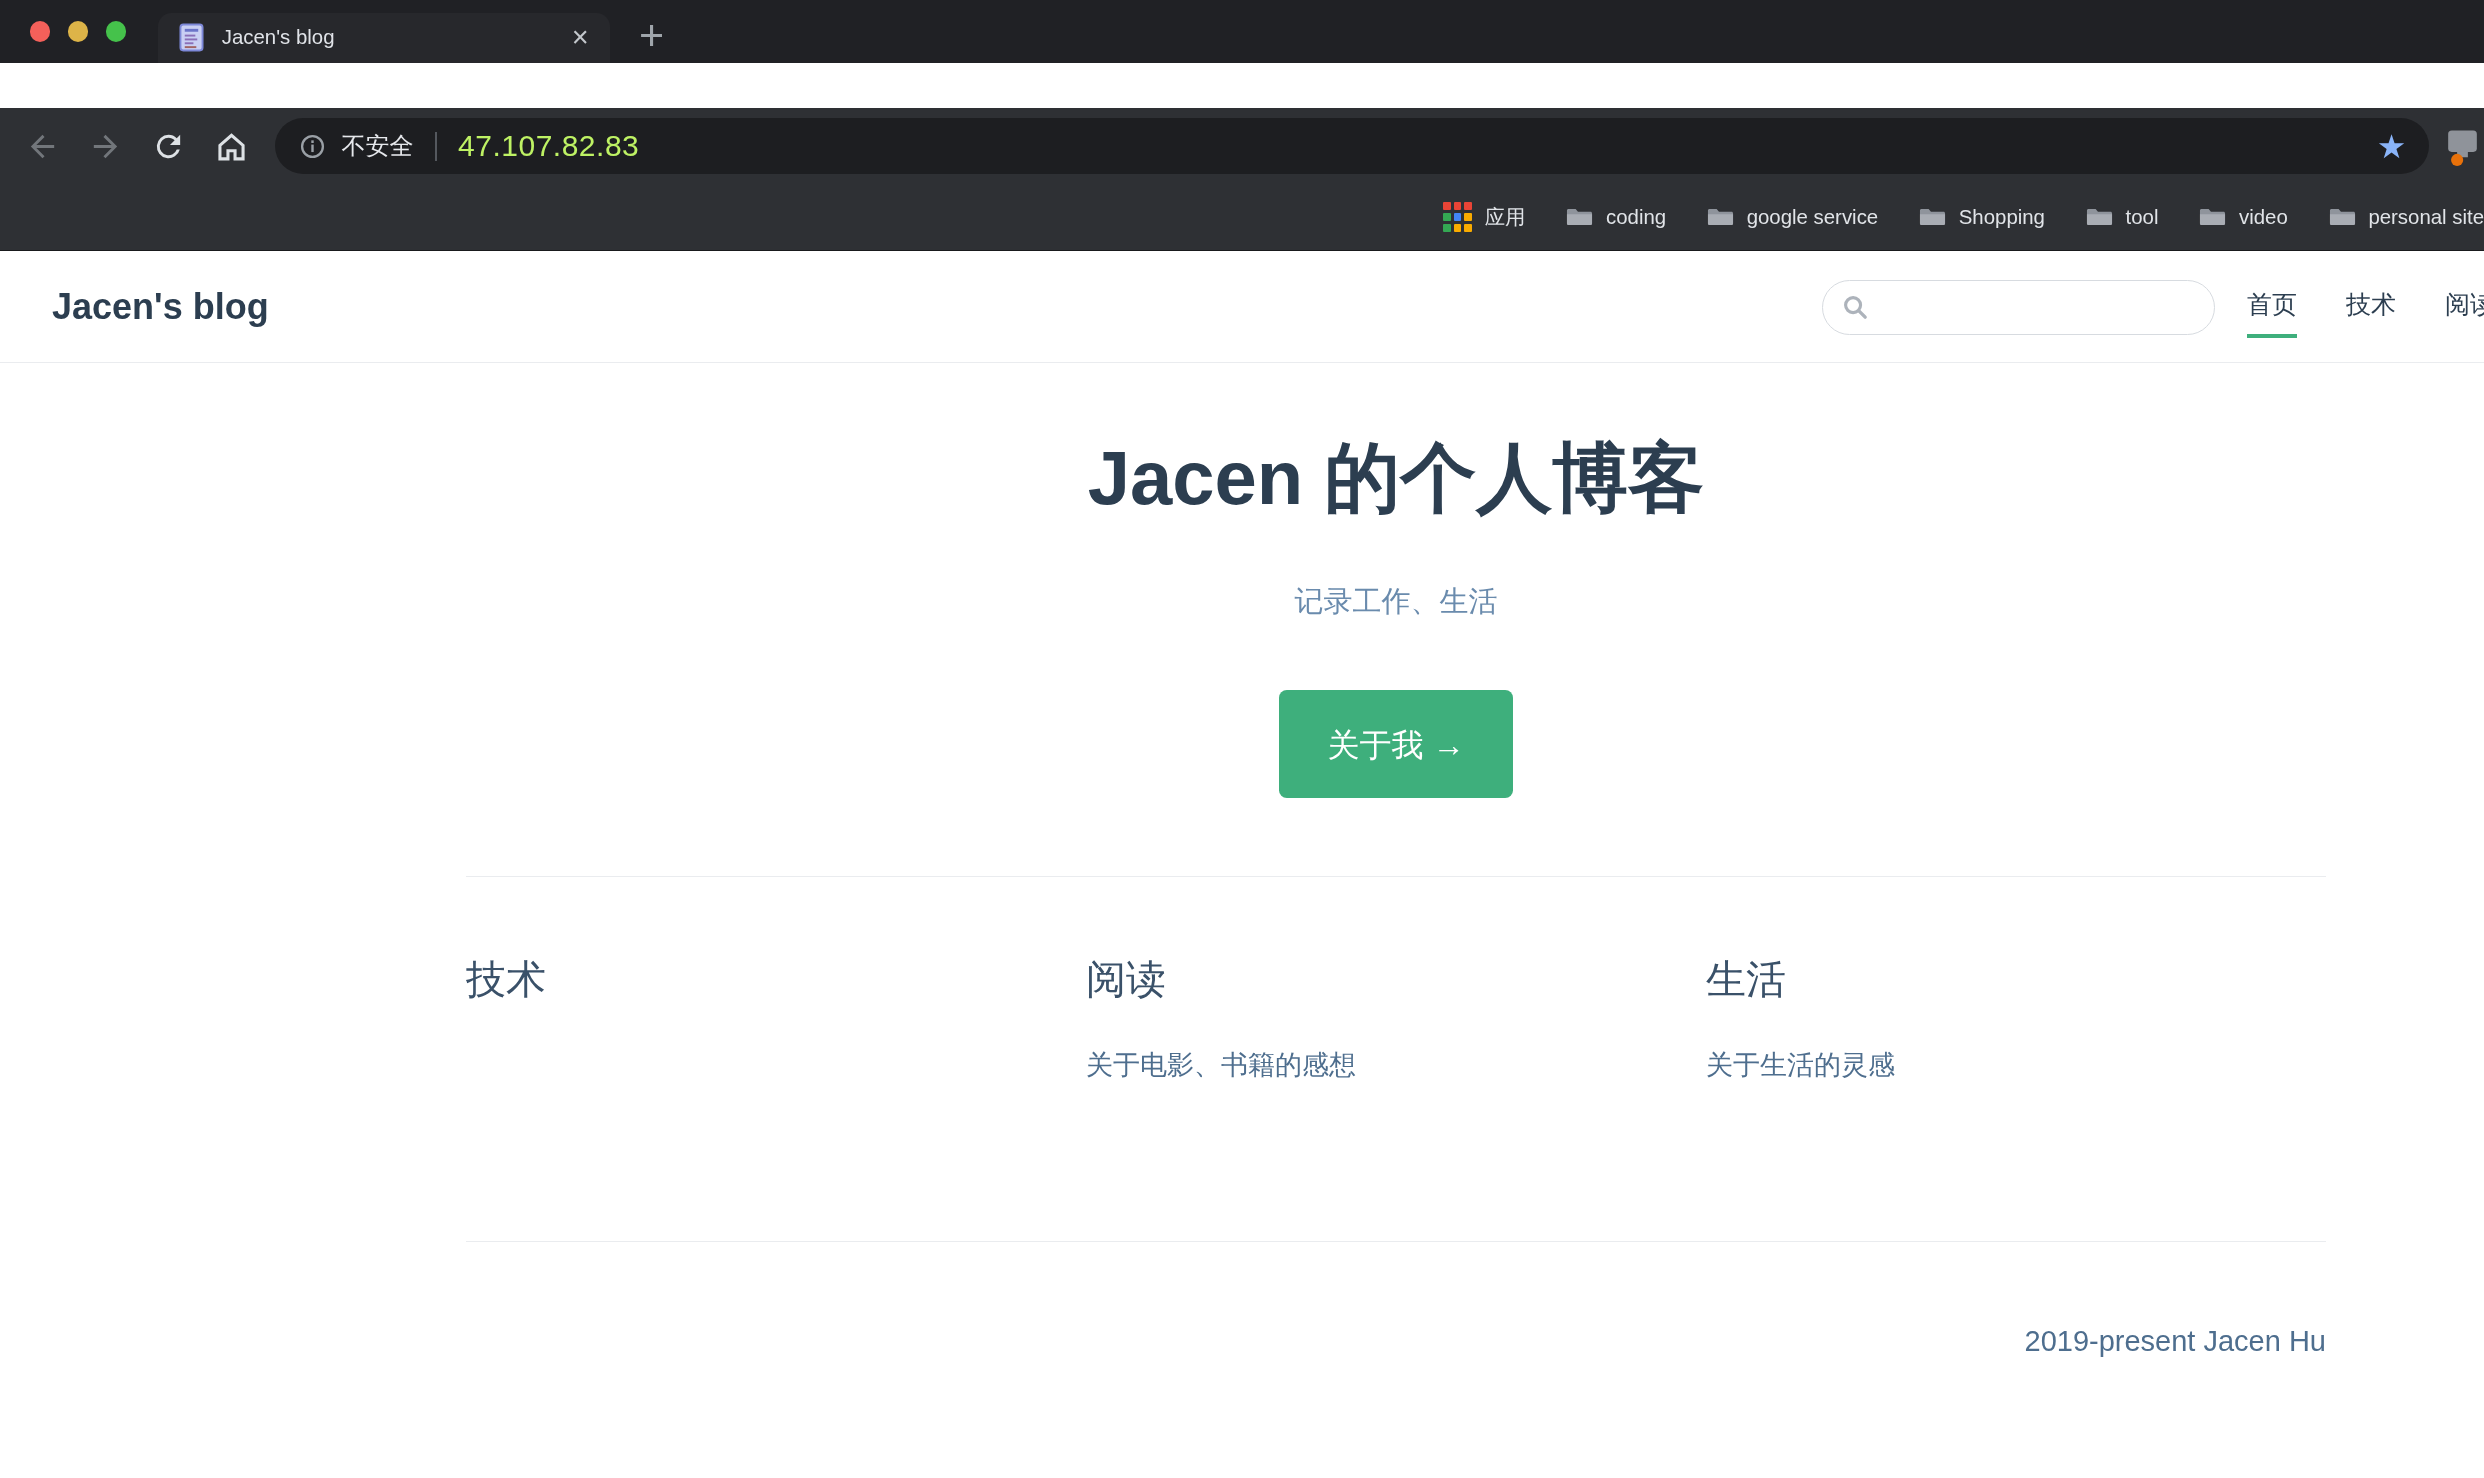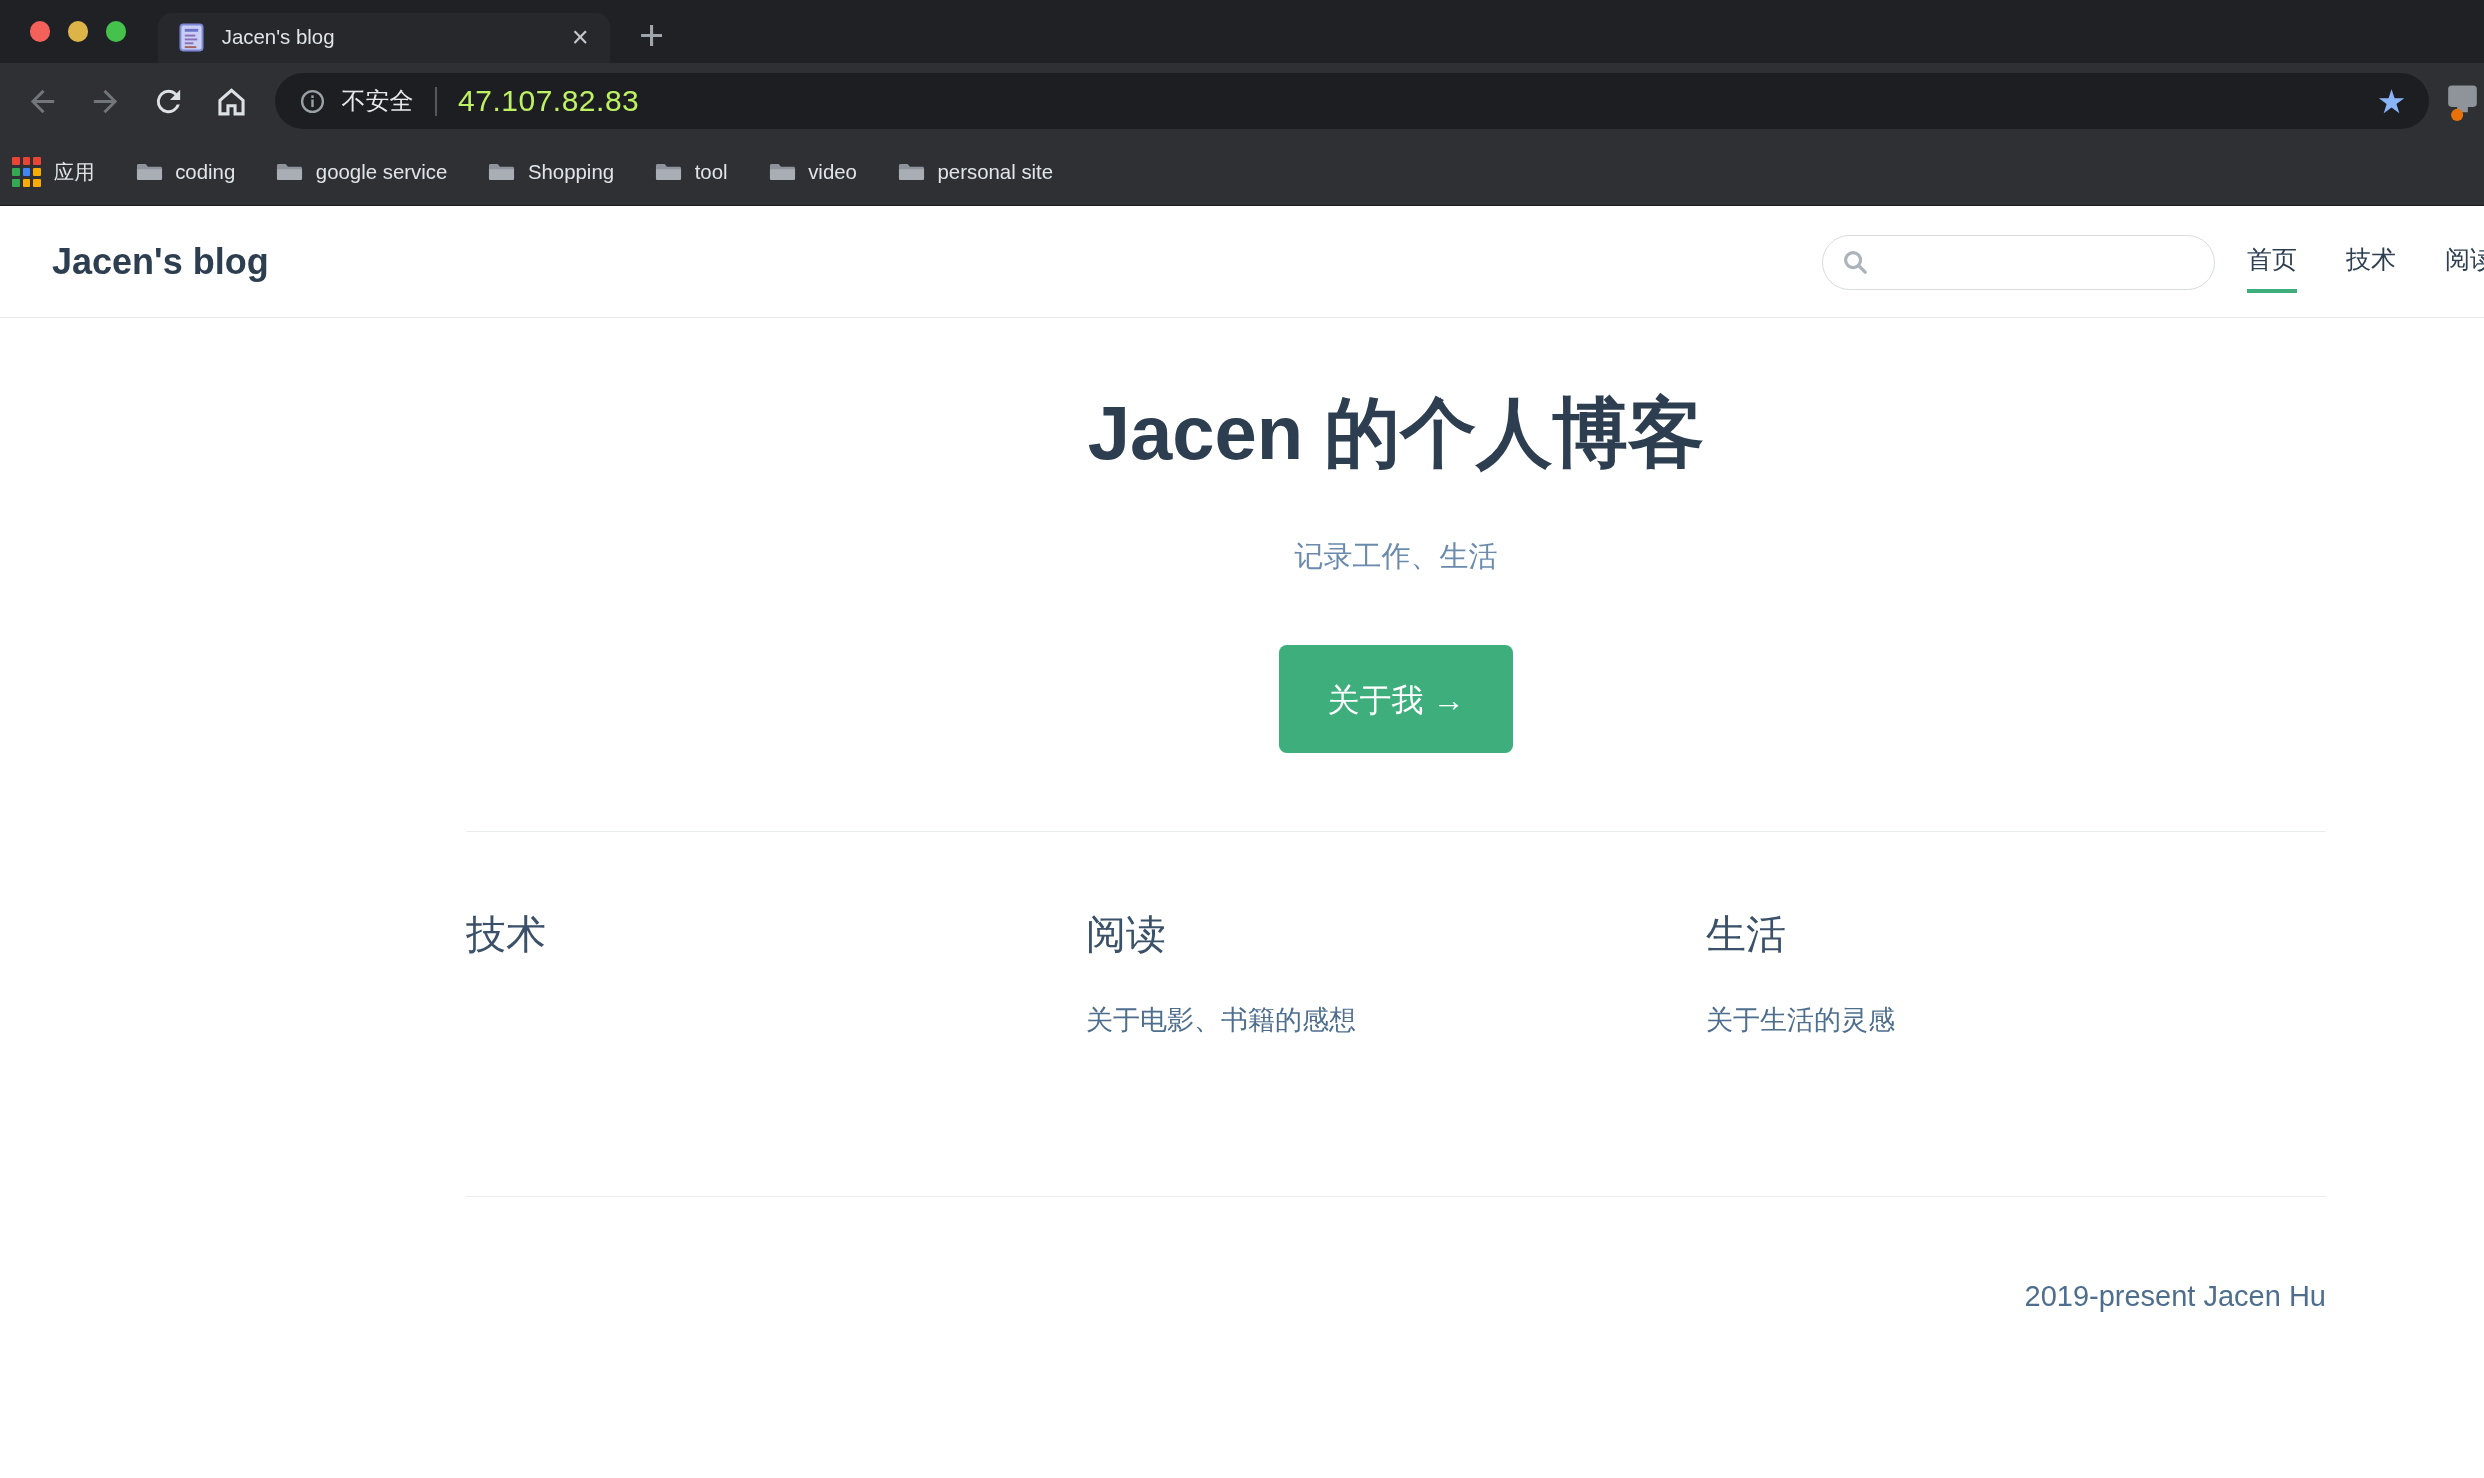--- a/index.html
+++ b/index.html
@@ -24,39 +24,39 @@
     background:#27282c; border-radius:13.6px 13.6px 0 0;
     display:flex; align-items:center; padding:0 21.3px;
   }
   .tab-title { color:#e0e3e8; font-size:20.4px; margin-left:17.5px; flex:1;
                white-space:nowrap; overflow:hidden; }
   .tab-close { color:#c3c7cc; font-size:29px; line-height:29px; }
   .newtab { position:absolute; left:639px; top:13.6px; color:#9fa5ab;
             font-size:43px; font-weight:300; line-height:43px; }
 
   .toolbar { height:76px; background:#2e3034; display:flex; align-items:center;
-             padding-left:23px; }
+             padding-left:23px;margin-top:45px; }
   .tb-icon { width:39px; height:39px; margin-right:24px; display:flex;
              align-items:center; justify-content:center; flex-shrink:0; }
 
   .omnibox { flex:1 1 auto; height:56px; border-radius:28px; background:#1d1e21;
              display:flex; align-items:center; padding:0 23px; margin-right:11.6px;
              min-width:0; }
   .sec-chip { display:flex; align-items:center; gap:14.6px; }
   .sec-label { color:#e6e8ec; font-size:24px; white-space:nowrap; }
   .omni-sep { width:1.9px; height:29px; background:#54585e; margin:0 21.3px; flex-shrink:0; }
   .omni-url { color:#bef264; font-size:30px; letter-spacing:0.5px; white-space:nowrap; }
   .omni-spacer { flex:1 1 auto; }
   .star { font-size:33px; line-height:33px; color:var(--star-blue,#8ab4f8); }
 
   .ext-stub { width:43px; height:43px; flex-shrink:0; }
 
   .bookmarks { height:67px; background:#2e3034; border-bottom:1.9px solid #191a1d;
                display:flex; align-items:center; padding-left:12px; gap:41px;
-               white-space:nowrap; }
+               white-space:nowrap;justify-content:flex-end; }
   .bm-item { display:flex; align-items:center; gap:12.6px; }
   .bm-label { color:#e1e4e8; font-size:20.4px; }
   .apps-grid { display:grid; grid-template-columns:repeat(3,7.8px); grid-auto-rows:7.8px;
                gap:2.9px; }
   .apps-grid div { border-radius:1px; }
 
   
   .site-header { position:relative; height:112px; border-bottom:1.9px solid #eaecef;
                  display:flex; align-items:center; padding-left:52px;
                  background:#fff; }

